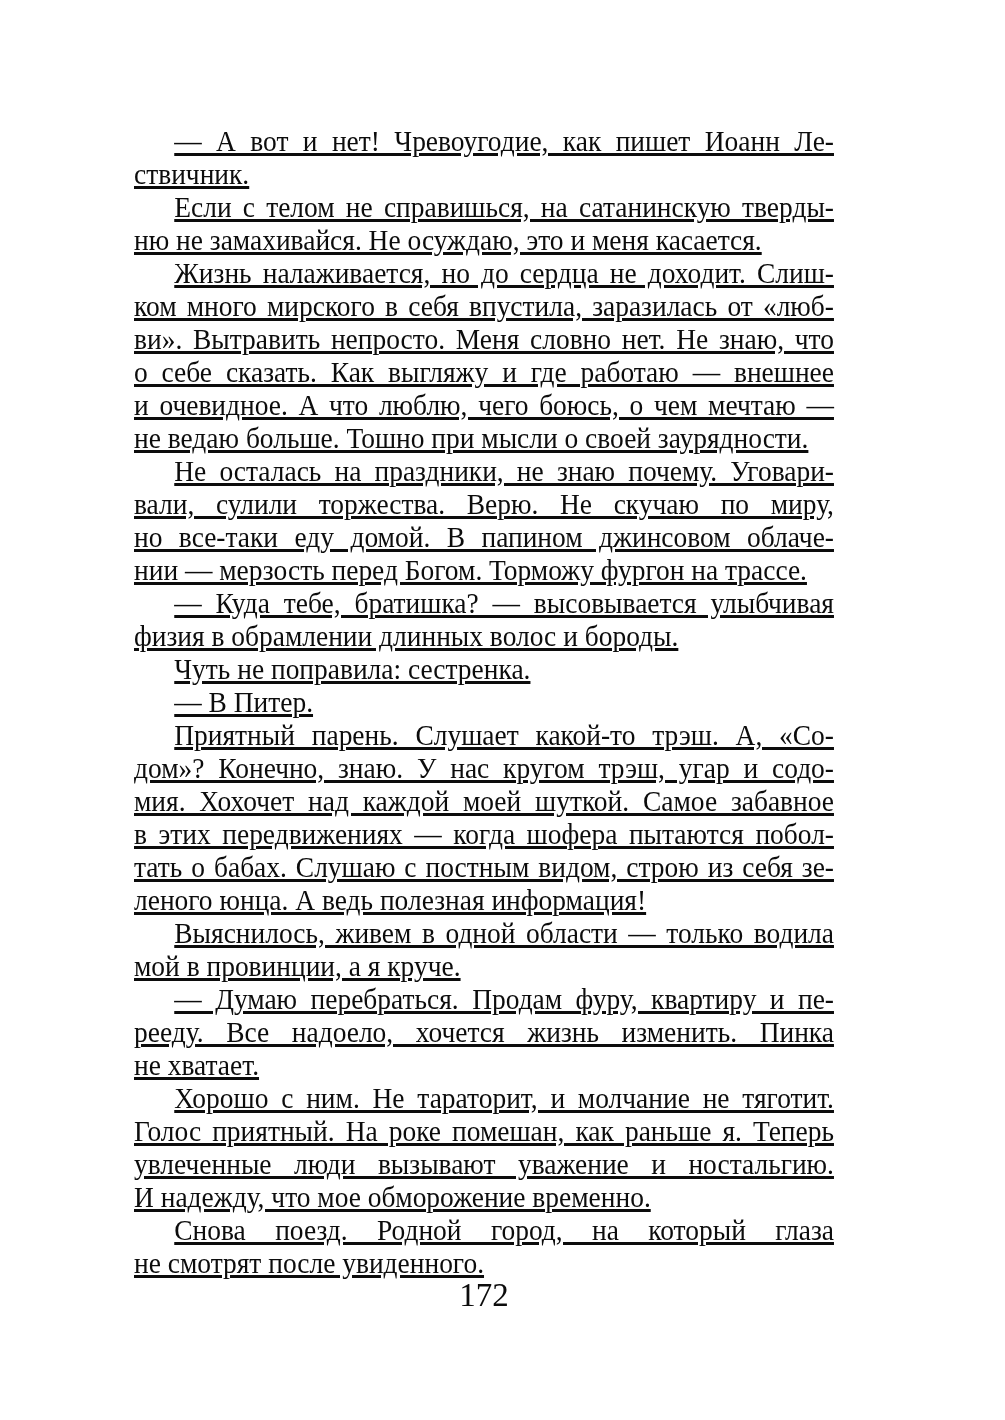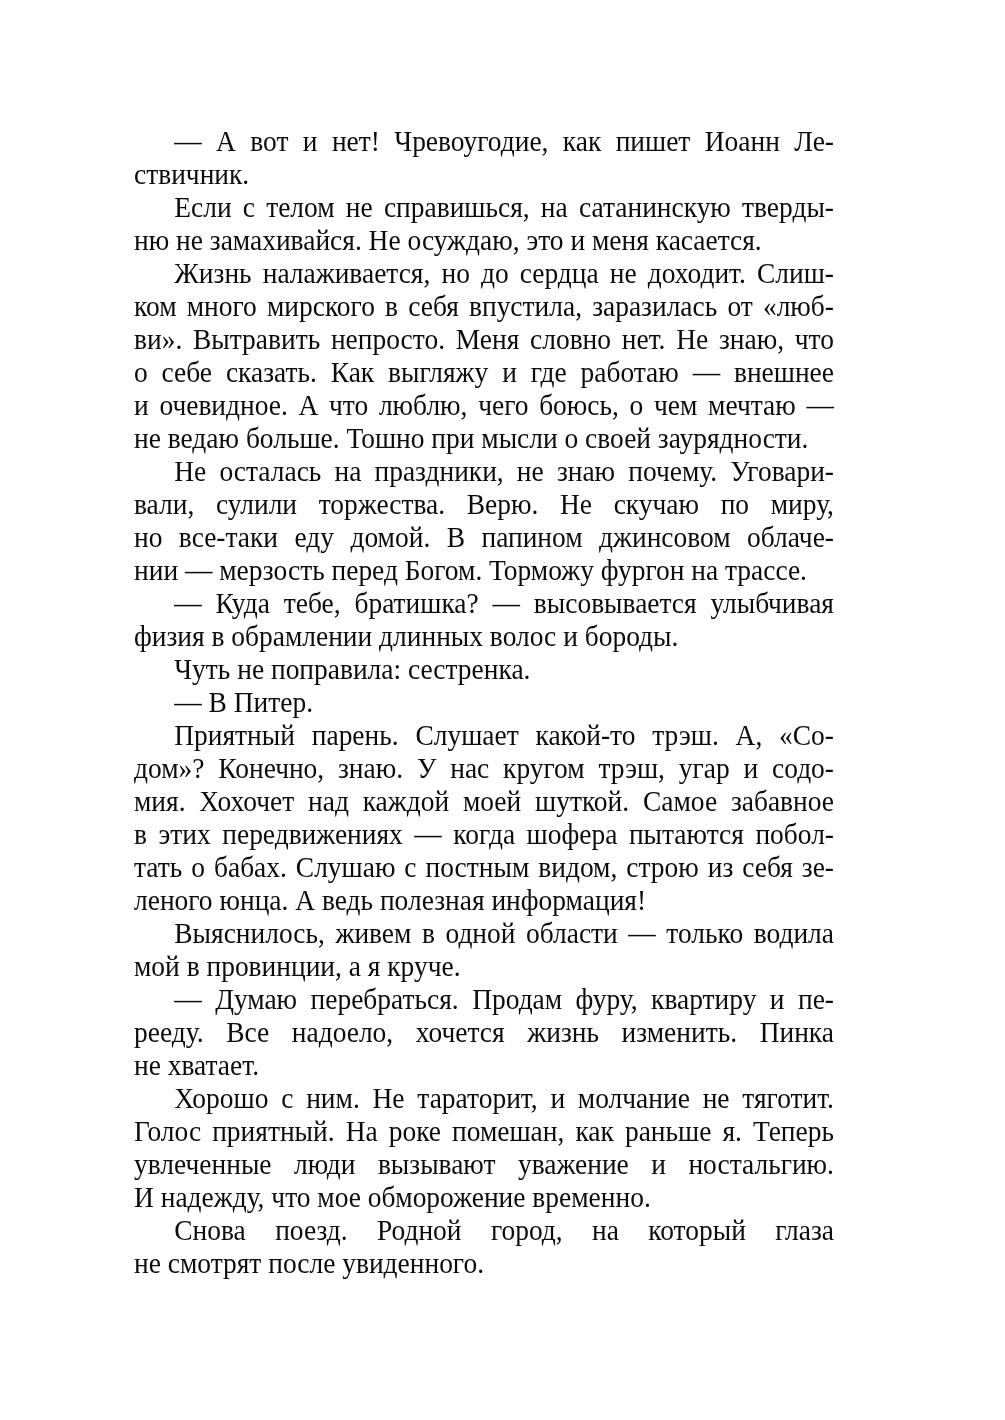--- a/index.html
+++ b/index.html
@@ -18,20 +18,21 @@
   .page {
     position: absolute;
     inset: 0;
     background: #ffffff;
   }
   .text-block {
     position: absolute;
     left: 134px;
     top: 124px;
     width: 700px;
+    text-decoration: underline;
   }
   
   .text-inner {
     width: 765px;
     transform: scaleX(0.915);
     transform-origin: 0 0;
     font-size: 30px;
     line-height: 33px;
   }
   .line {
@@ -94,14 +95,15 @@
         <div class="line last">не хватает.</div>
         <div class="line first">Хорошо с ним. Не тараторит, и молчание не тяготит.</div>
         <div class="line">Голос приятный. На роке помешан, как раньше я. Теперь</div>
         <div class="line">увлеченные люди вызывают уважение и ностальгию.</div>
         <div class="line last">И надежду, что мое обморожение временно.</div>
         <div class="line first">Снова поезд. Родной город, на который глаза</div>
         <div class="line last">не смотрят после увиденного.</div>
       </div>
   </main>
 
+  <div class="folio">172</div>
 
 </div>
 
 </body></html>

